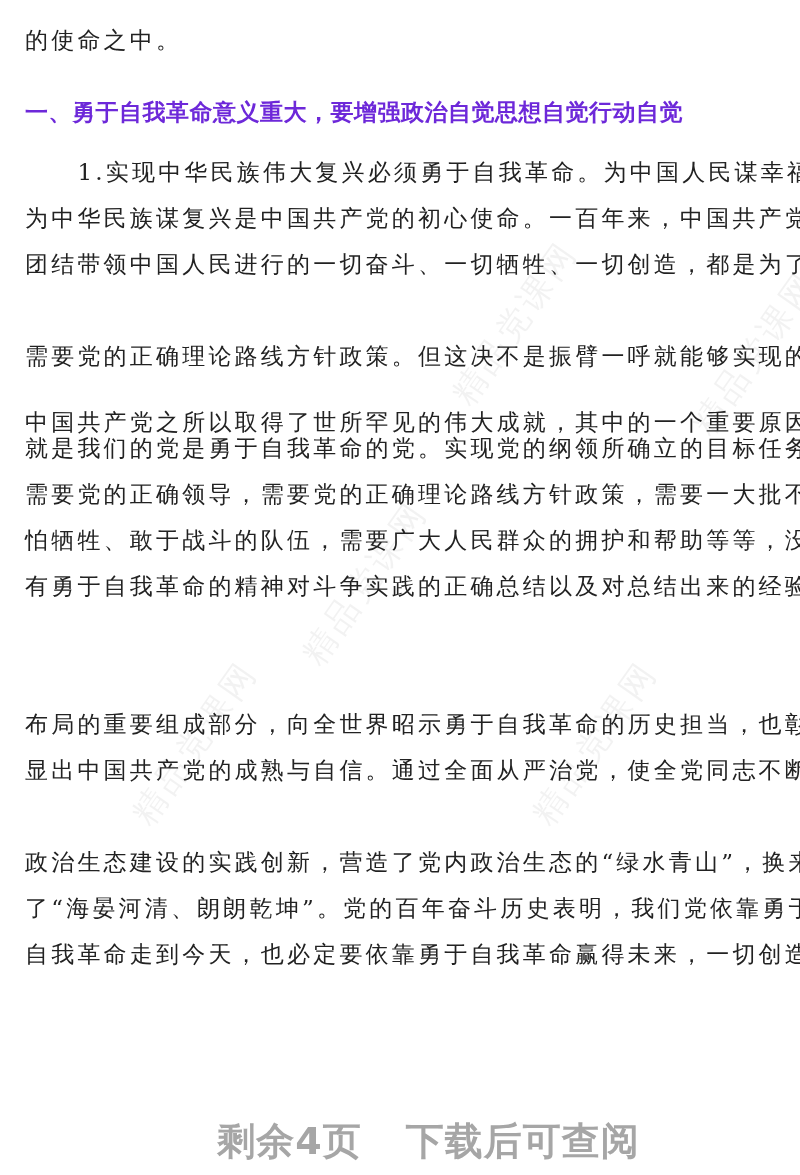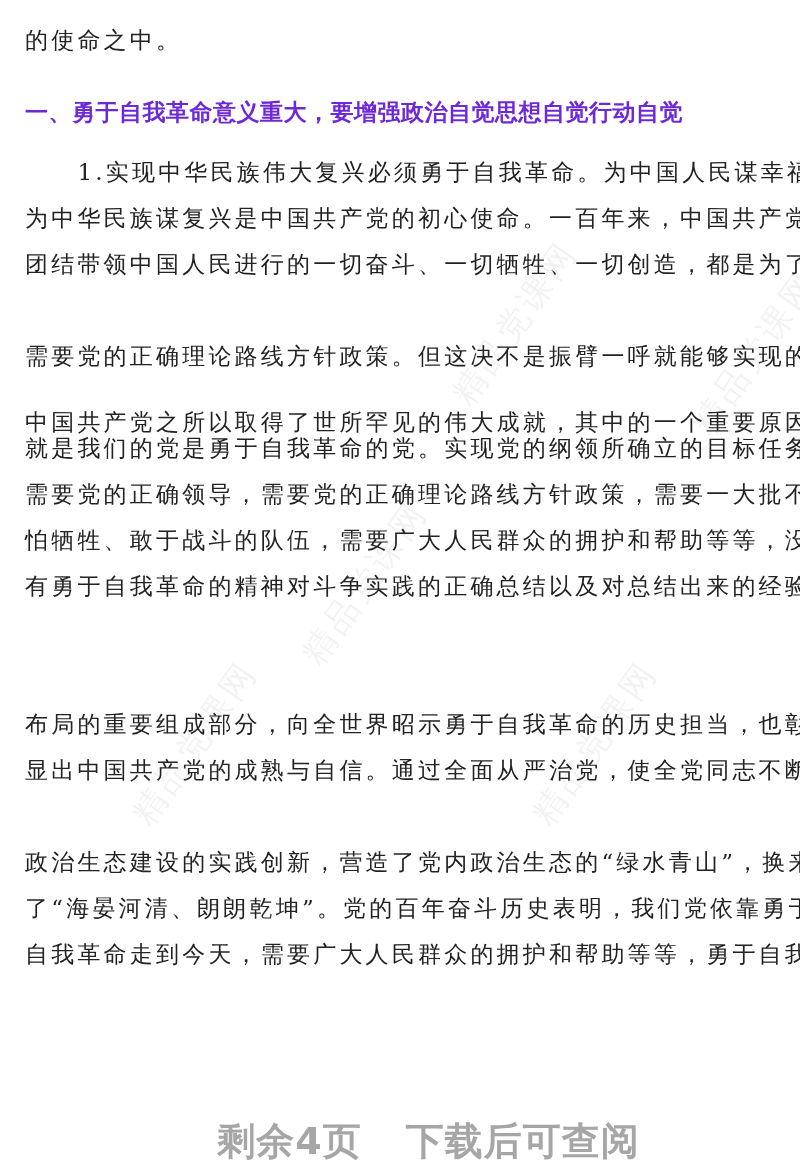--- a/index.html
+++ b/index.html
@@ -100,19 +100,19 @@
   <div class="line" style="top:341px;">需要党的正确理论路线方针政策。但这决不是振臂一呼就能够实现的。</div>
   <div class="line" style="top:387px;margin-top:20px;">中国共产党之所以取得了世所罕见的伟大成就，其中的一个重要原因</div>
   <div class="line" style="top:433px;">就是我们的党是勇于自我革命的党。实现党的纲领所确立的目标任务，</div>
   <div class="line" style="top:479px;">需要党的正确领导，需要党的正确理论路线方针政策，需要一大批不</div>
   <div class="line" style="top:525px;">怕牺牲、敢于战斗的队伍，需要广大人民群众的拥护和帮助等等，没</div>
   <div class="line" style="top:571px;">有勇于自我革命的精神对斗争实践的正确总结以及对总结出来的经验</div>
   <div class="line" style="top:755px;">显出中国共产党的成熟与自信。通过全面从严治党，使全党同志不断</div>
   <div class="line" style="top:709px;">布局的重要组成部分，向全世界昭示勇于自我革命的历史担当，也彰</div>
   <div class="line" style="top:847px;">政治生态建设的实践创新，营造了党内政治生态的“绿水青山”，换来</div>
   <div class="line" style="top:893px;">了“海晏河清、朗朗乾坤”。党的百年奋斗历史表明，我们党依靠勇于</div>
-  <div class="line" style="top:939px;">自我革命走到今天，需要广大人民群众的拥护和帮助等等，勇于自我</div>
+  <div class="line" style="top:939px;">自我革命走到今天，也必定要依靠勇于自我革命赢得未来，一切创造</div>
 
   <div class="footer-notice">
     <span>剩余4页</span><span class="gap"></span><span>下载后可查阅</span>
   </div>
 
 </div>
 
 </body></html>

